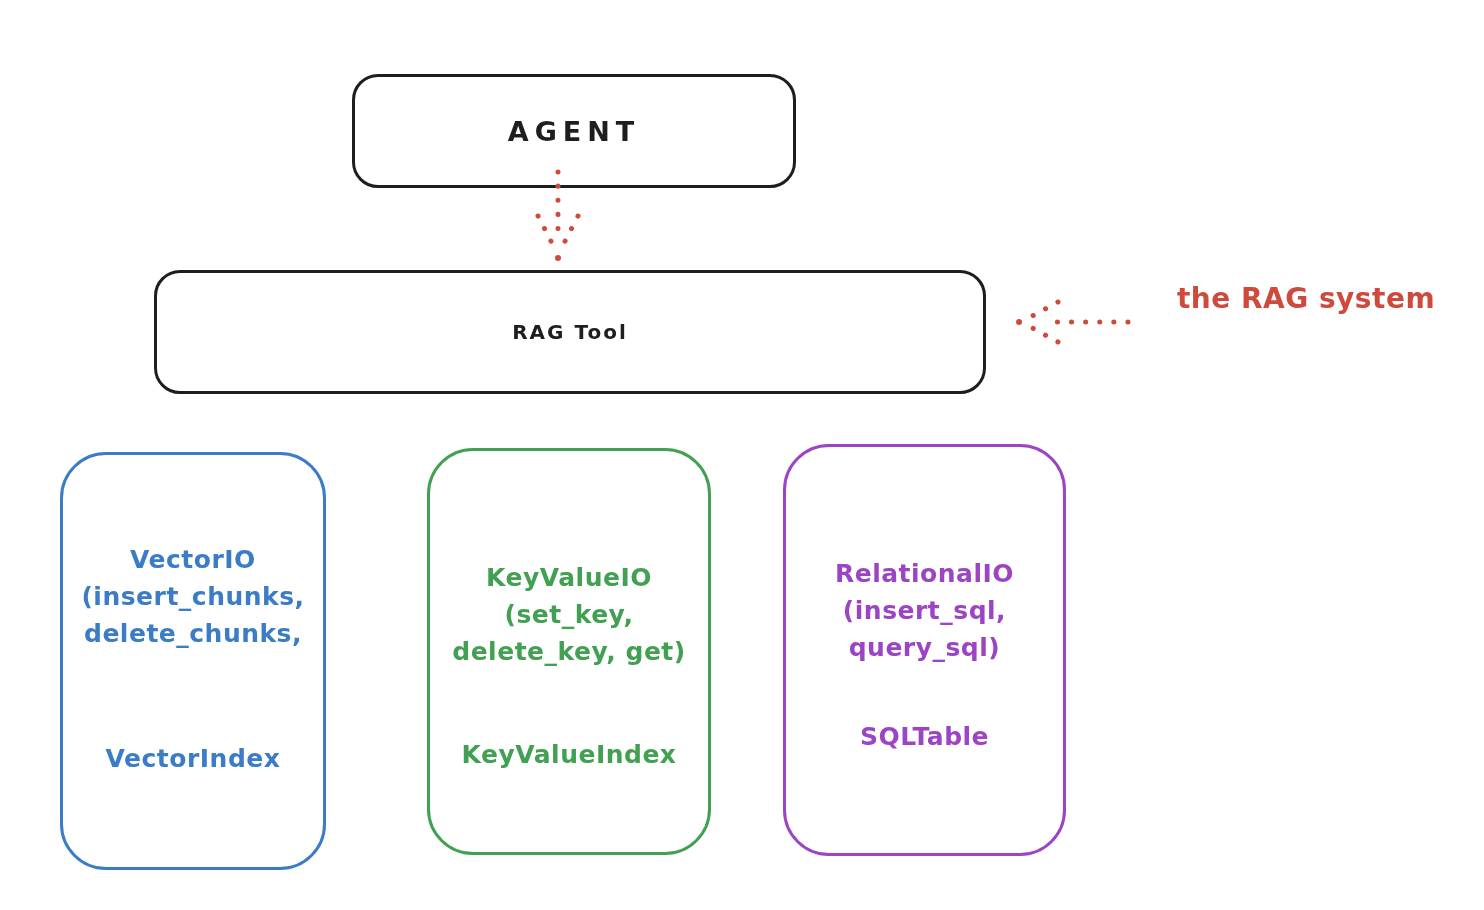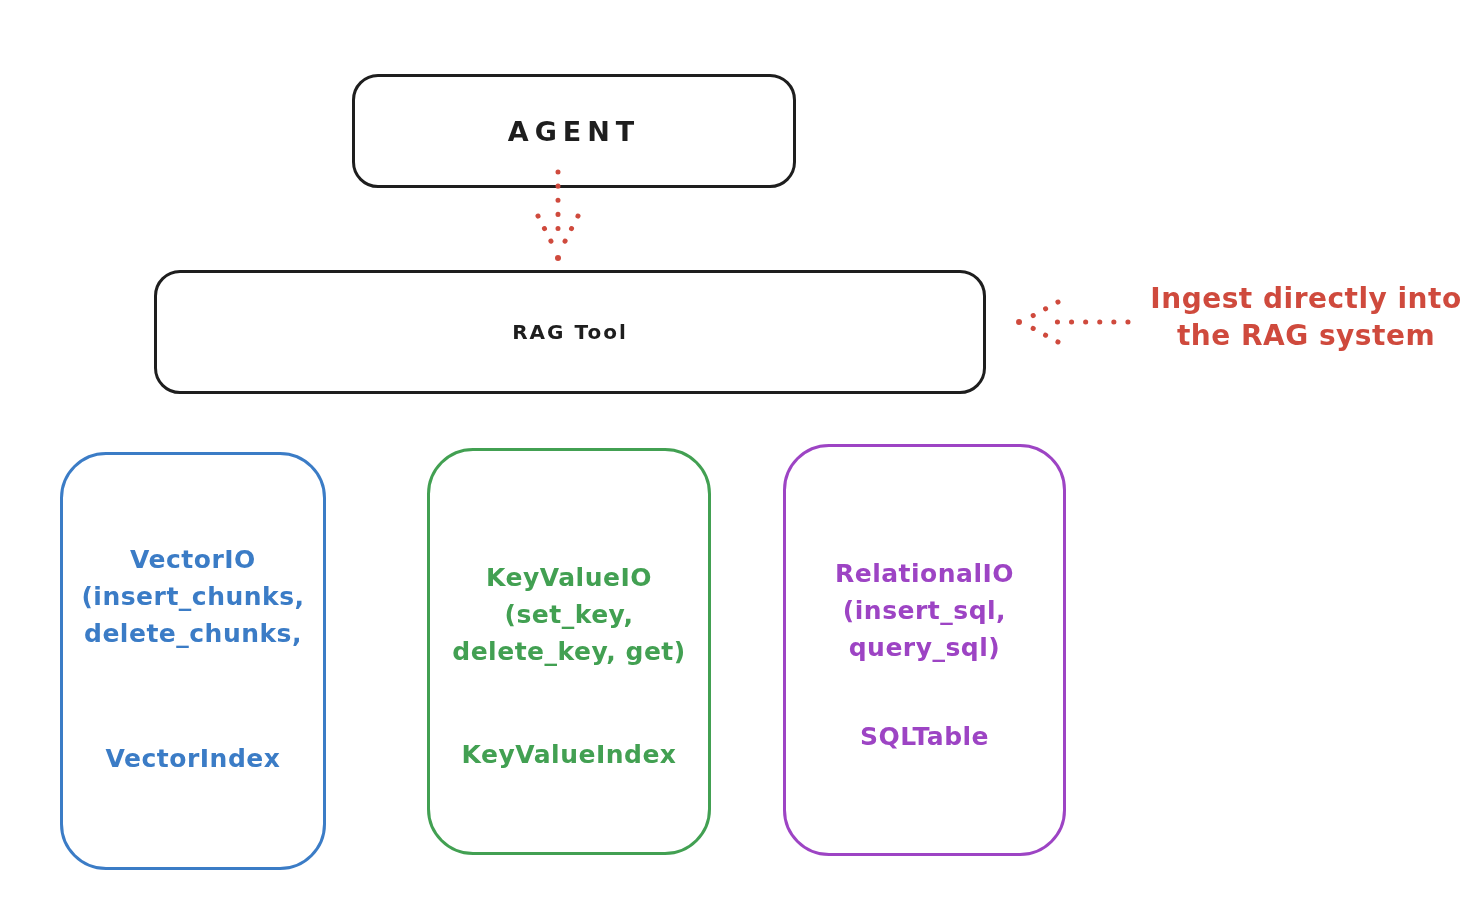--- a/index.html
+++ b/index.html
@@ -105,21 +105,20 @@
     </g>
     <g>
       <path class="dotted" d="M 1128 322 L 1048 322"></path>
       <path class="dotted" d="M 1058 302 L 1025 320"></path>
       <path class="dotted" d="M 1058 342 L 1025 324"></path>
       <circle cx="1019" cy="322" r="3" fill="#cf4a3d"></circle>
     </g>
   </svg>
 
   <div class="annotation">
-    <div>Ingest directly into</div>
     <div>the RAG system</div>
   </div>
 
   <div class="box io-box vector-box">
     <div>
       <div>VectorIO</div>
       <div>(insert_chunks,</div>
       <div>delete_chunks,</div>
     </div>
     <div class="index-label">VectorIndex</div>

